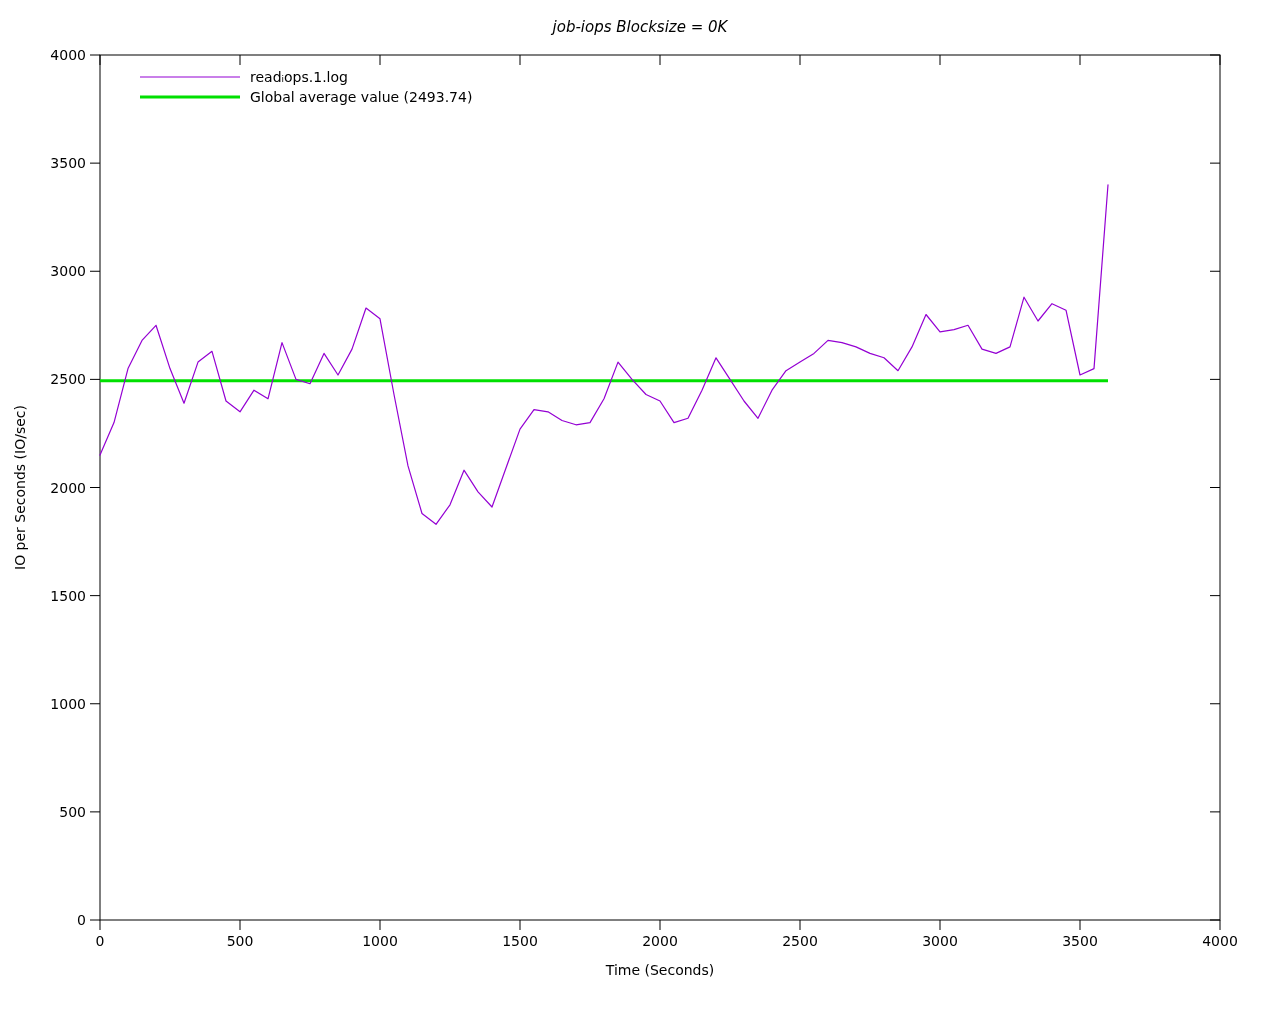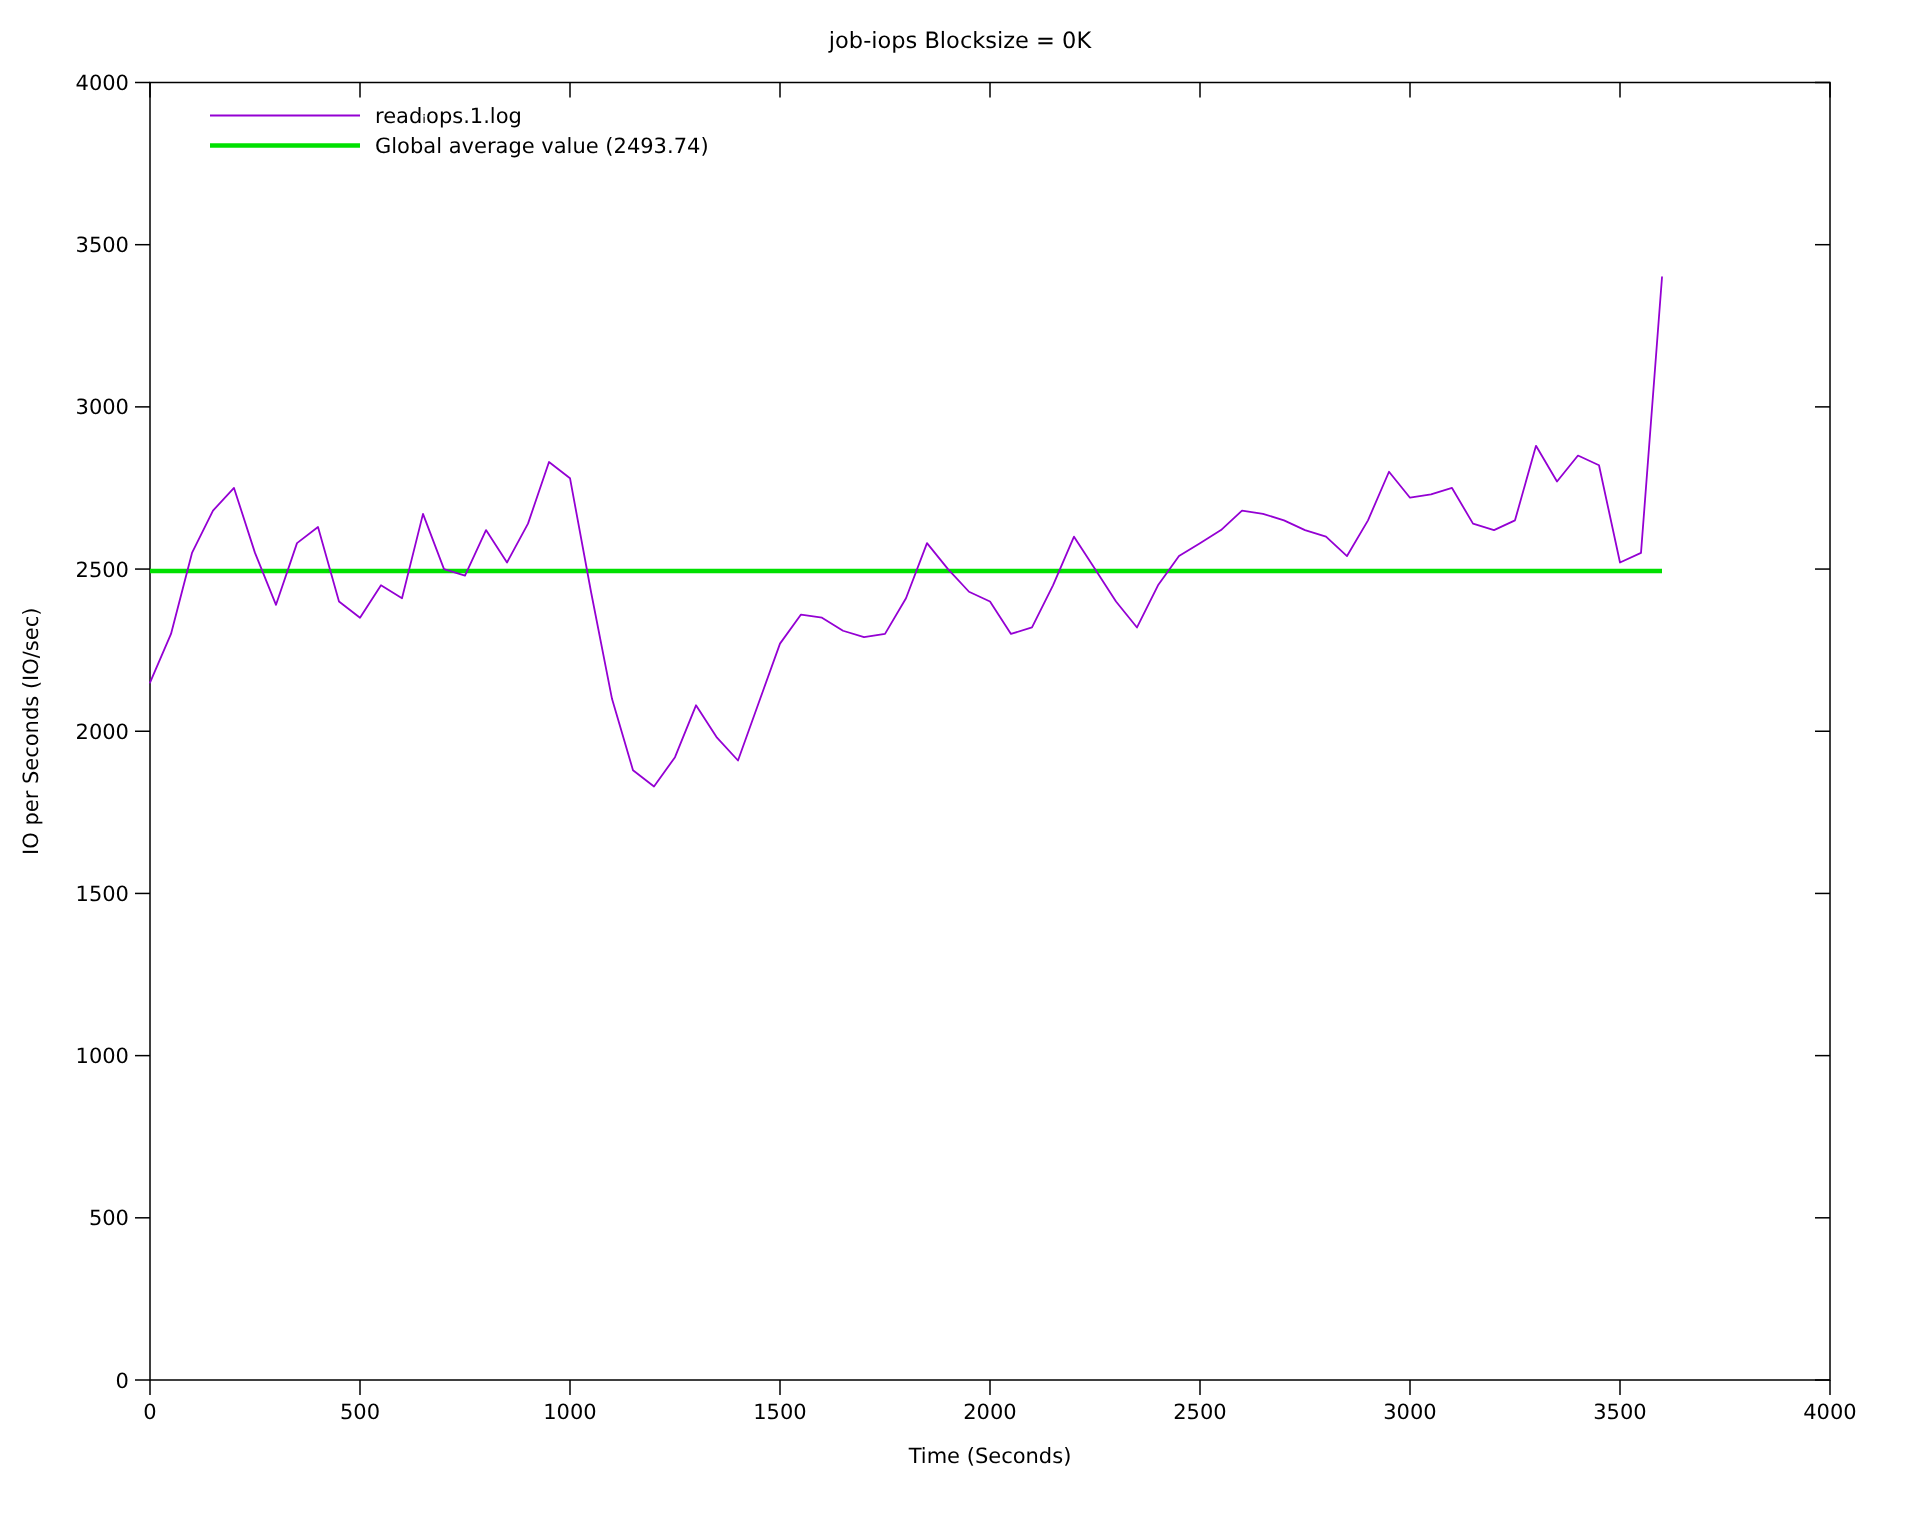--- a/index.html
+++ b/index.html
@@ -17,20 +17,21 @@
     width: 1280px;
     height: 1024px;
   }
   .title {
     position: absolute;
     top: 18px;
     left: 0;
     width: 1280px;
     text-align: center;
     font-size: 15px;
+    font-style: italic;
   }
   svg { display: block; }
   .axis-label {
     font-size: 14px;
     fill: #000;
   }
   .tick-line {
     stroke: #000;
     stroke-width: 1;
   }

